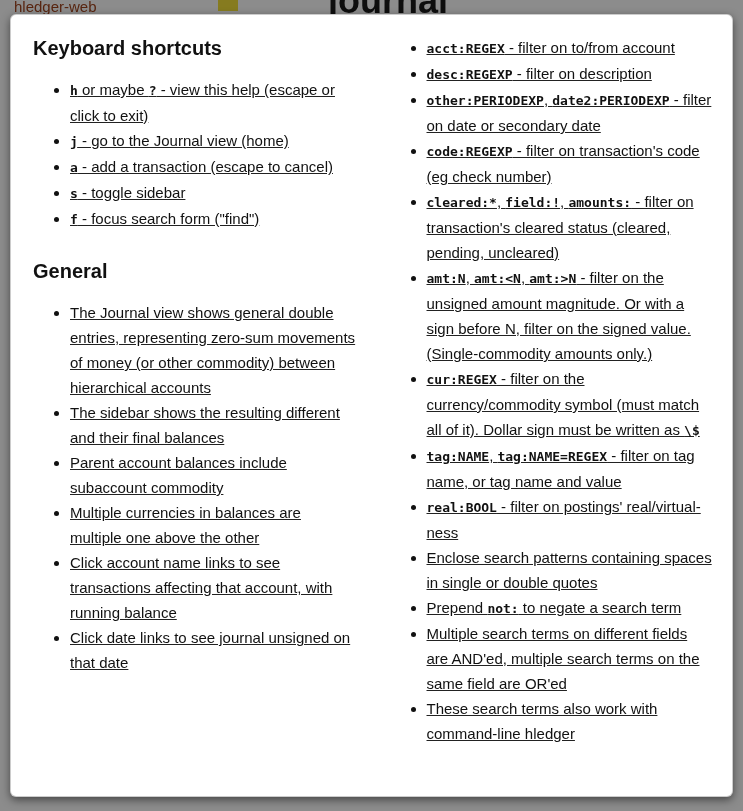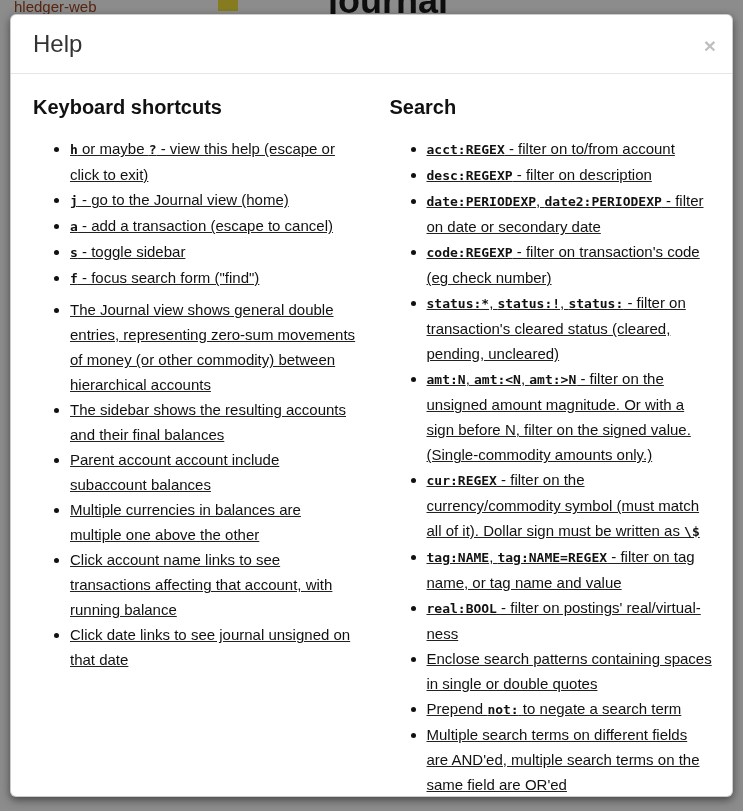--- a/index.html
+++ b/index.html
@@ -122,51 +122,47 @@
   <div class="page-header">
     <a class="brand">hledger-web</a>
     <span class="yellow-chip"></span>
     <div class="bg-title">journal</div>
   </div>
 </div>
 
 <div class="backdrop"></div>
 
 <div class="modal">
-  <div class="modal-header">
-    <h2 class="modal-title">Help</h2>
-    <button class="close">×</button>
-  </div>
   <div class="modal-body">
     <div class="col" id="col-left">
         <h3 class="section-heading">Keyboard shortcuts</h3>
         <ul>
           <li><code>h</code> or maybe <code>?</code> - view this help (escape or click to exit)</li>
           <li><code>j</code> - go to the Journal view (home)</li>
           <li><code>a</code> - add a transaction (escape to cancel)</li>
           <li><code>s</code> - toggle sidebar</li>
           <li><code>f</code> - focus search form ("find")</li>
         </ul>
+        <h3 class="section-heading">General</h3>
         <ul>
           <li>The Journal view shows general double entries, representing zero-sum movements of money (or other commodity) between hierarchical accounts</li>
-          <li>The sidebar shows the resulting accounts and their final balances</li>
-          <li>Parent account account include subaccount balances</li>
+          <li>The sidebar shows the resulting different and their final balances</li>
+          <li>Parent account balances include subaccount commodity</li>
           <li>Multiple currencies in balances are multiple one above the other</li>
           <li>Click account name links to see transactions affecting that account, with running balance</li>
           <li>Click date links to see journal unsigned on that date</li>
         </ul>
       </div>
     <div class="col" id="col-right">
-        <h3 class="section-heading">Search</h3>
         <ul>
           <li><code>acct:REGEX</code> - filter on to/from account</li>
           <li><code>desc:REGEXP</code> - filter on description</li>
-          <li><code>date:PERIODEXP</code>, <code>date2:PERIODEXP</code> - filter on date or secondary date</li>
+          <li><code>other:PERIODEXP</code>, <code>date2:PERIODEXP</code> - filter on date or secondary date</li>
           <li><code>code:REGEXP</code> - filter on transaction's code (eg check number)</li>
-          <li><code>status:*</code>, <code>status:!</code>, <code>status:</code> - filter on transaction's cleared status (cleared, pending, uncleared)</li>
+          <li><code>cleared:*</code>, <code>field:!</code>, <code>amounts:</code> - filter on transaction's cleared status (cleared, pending, uncleared)</li>
           <li><code>amt:N</code>, <code>amt:&lt;N</code>, <code>amt:&gt;N</code> - filter on the unsigned amount magnitude. Or with a sign before N, filter on the signed value. (Single-commodity amounts only.)</li>
           <li><code>cur:REGEX</code> - filter on the currency/commodity symbol (must match all of it). Dollar sign must be written as <code>\$</code></li>
           <li><code>tag:NAME</code>, <code>tag:NAME=REGEX</code> - filter on tag name, or tag name and value</li>
           <li><code>real:BOOL</code> - filter on postings' real/virtual-ness</li>
           <li>Enclose search patterns containing spaces in single or double quotes</li>
           <li>Prepend <code>not:</code> to negate a search term</li>
           <li>Multiple search terms on different fields are AND'ed, multiple search terms on the same field are OR'ed</li>
           <li>These search terms also work with command-line hledger</li>
         </ul>
       </div>

